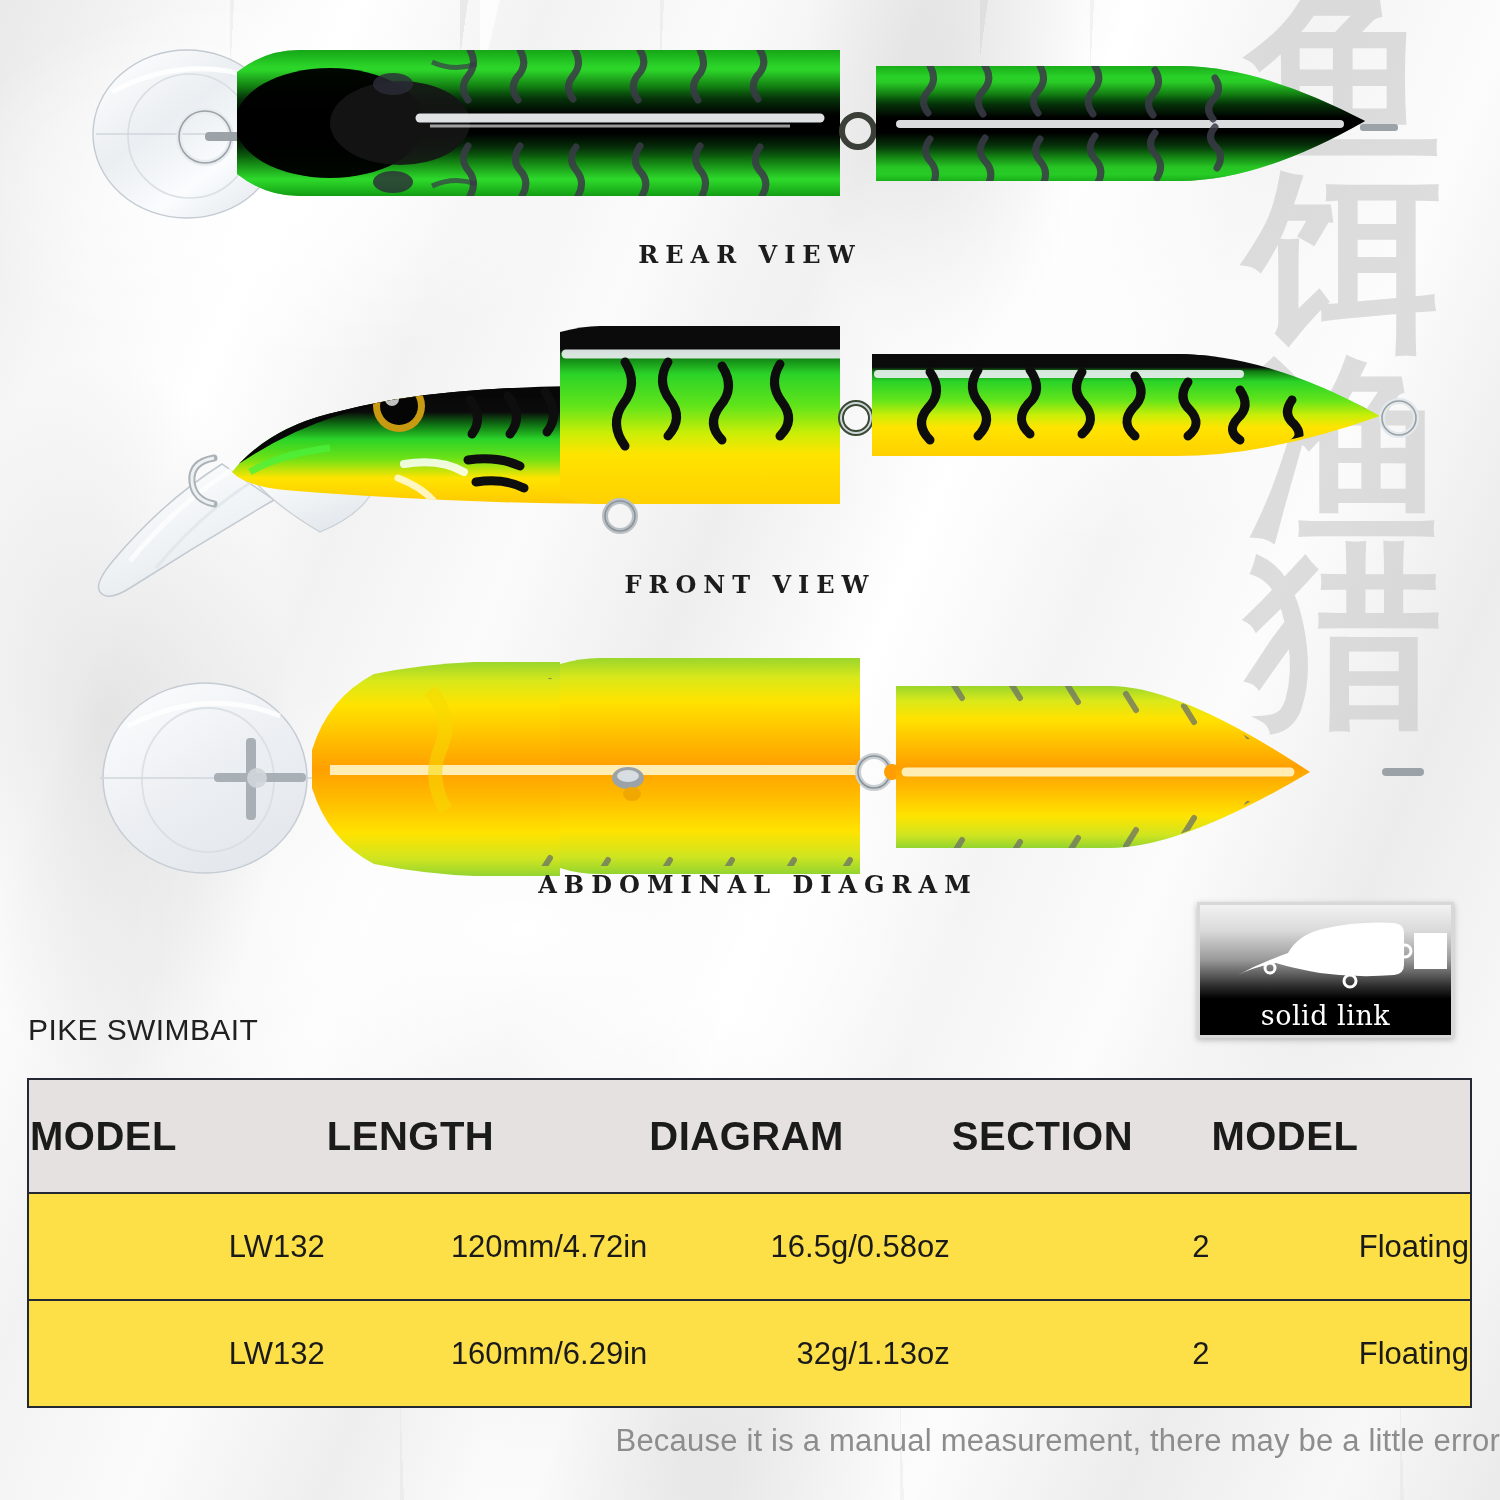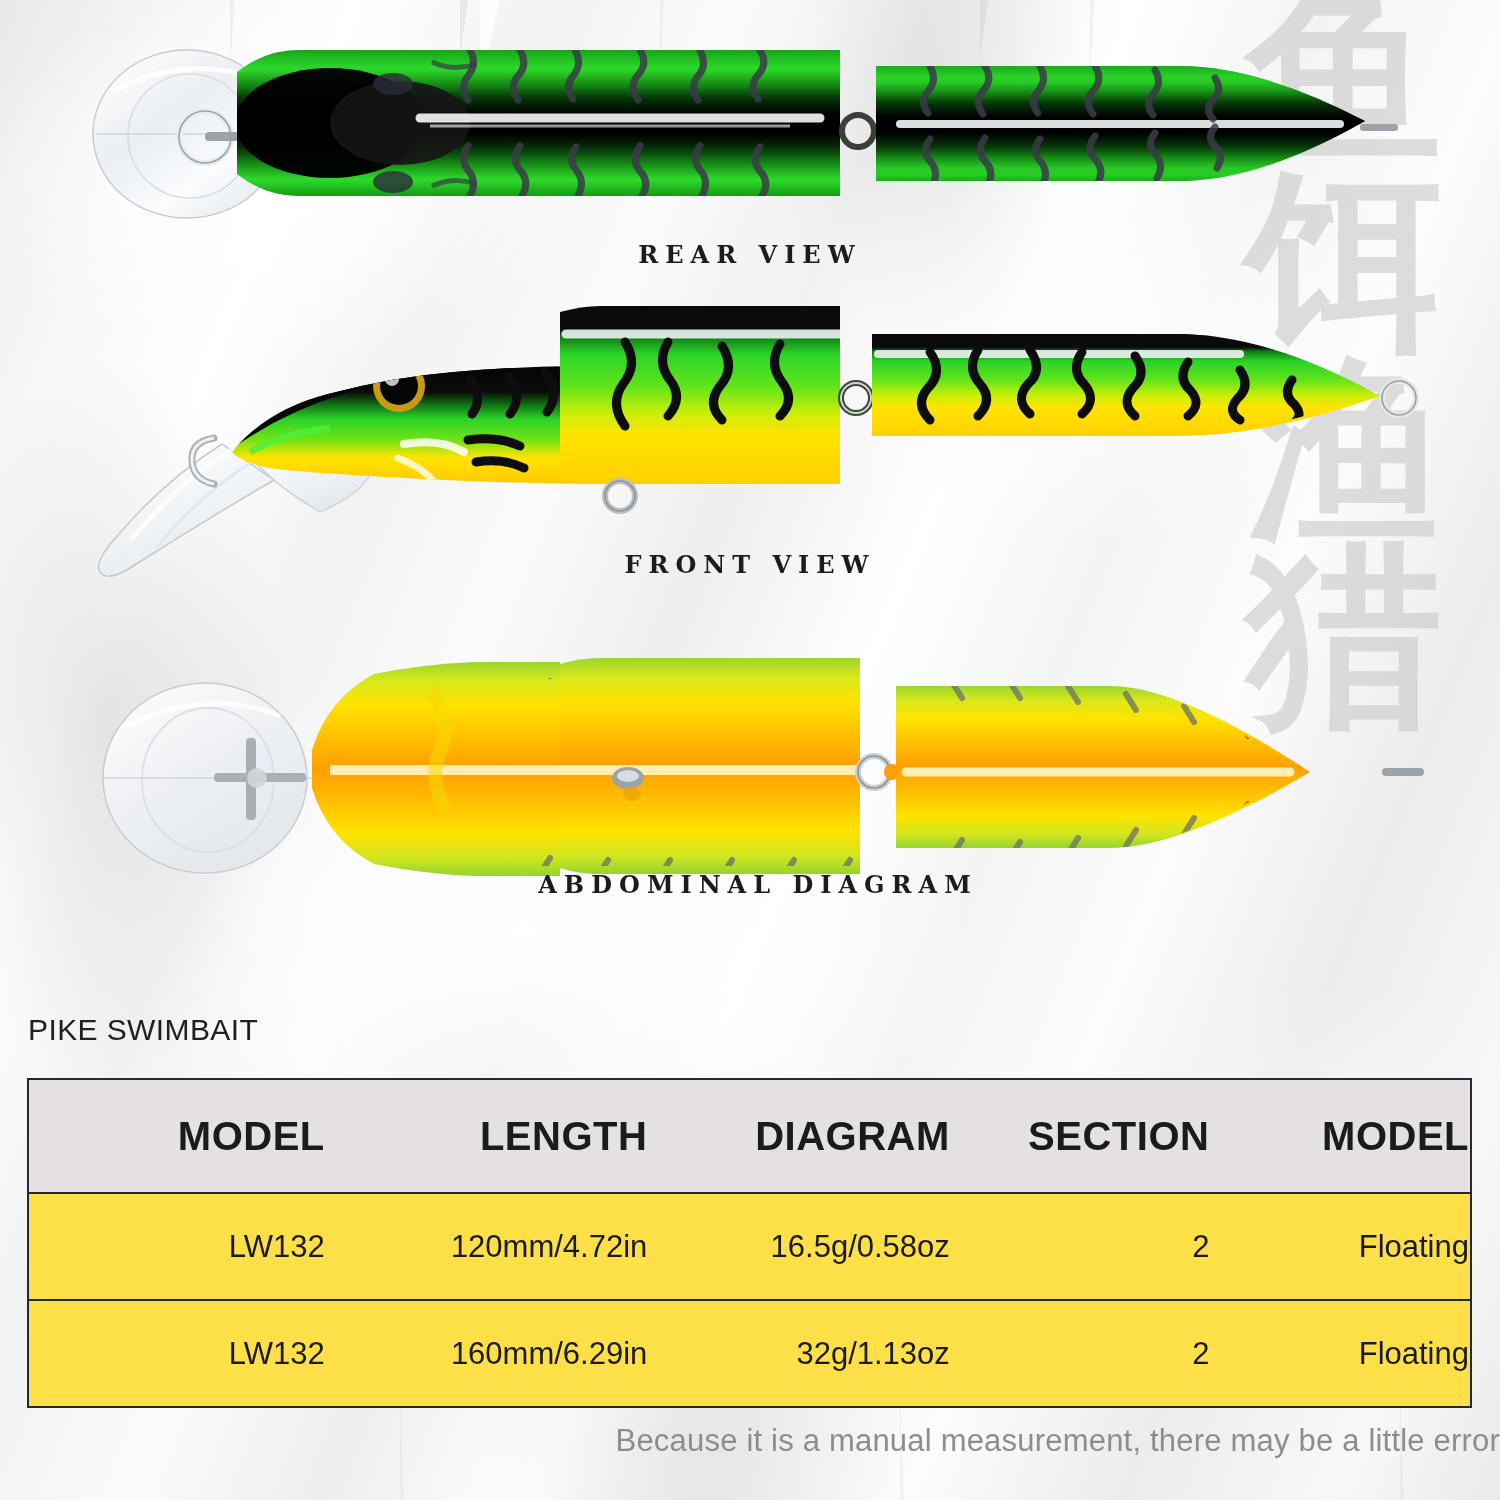--- a/index.html
+++ b/index.html
@@ -51,21 +51,21 @@
   .view-label.vl-sp{letter-spacing:7px;}
 
   
   .table-title{position:absolute;left:28px;top:1013px;
       font-size:30px;color:#202020;letter-spacing:.4px;}
   table.spec{position:absolute;left:27px;top:1078px;width:1445px;
       border-collapse:collapse;background:#fff;
       border:2px solid #232833;table-layout:fixed;}
   table.spec th{background:#e6e1e1;color:#1b1b1b;
       font-family:"Liberation Sans", sans-serif;font-weight:700;
-      font-size:40px;height:110px;text-align:right;letter-spacing:.5px;
+      font-size:40px;height:110px;text-align:left;letter-spacing:.5px;
       border-bottom:2px solid #232833;}
   table.spec td{background:#fde047;color:#1a1a1a;
       font-size:31px;height:103px;text-align:right;
       border-bottom:2px solid #232833;}
   table.spec tr:last-child td{border-bottom:none;}
 
   .disclaimer{position:absolute;left:0;right:0;top:1423px;text-align:right;
       font-size:31px;color:#8d8d8d;letter-spacing:.2px;}
 
   
@@ -193,21 +193,21 @@
           <path d="M1157 178 q8 -13 -2 -24 q-9 -10 0 -21"></path>
           <path d="M1217 168 q8 -12 -2 -22 q-9 -9 0 -19"></path>
         </g>
       </g>
 
       <rect x="1360" y="124" width="38" height="7" rx="3" fill="#9ba3a9"></rect>
     </svg>
     <div class="view-label vl-sp" style="top:240px;">REAR  VIEW</div>
   </div>
 
-  <div class="view" style="left:0;top:292px;width:1500px;height:320px;">
+  <div class="view" style="left:0;top:312px;width:1500px;height:320px;">
     <svg width="1500" height="320" viewBox="0 0 1500 320">
       <defs>
         <linearGradient id="fvFlank" x1="0" y1="0" x2="0" y2="1">
           <stop offset="0%" stop-color="#0b0b0b"></stop>
           <stop offset="13%" stop-color="#0b0b0b"></stop>
           <stop offset="17%" stop-color="#0f7a12"></stop>
           <stop offset="27%" stop-color="#2bd328"></stop>
           <stop offset="45%" stop-color="#61e41a"></stop>
           <stop offset="60%" stop-color="#c9ee07"></stop>
           <stop offset="72%" stop-color="#ffe400"></stop>
@@ -392,20 +392,31 @@
             <path d="M1184 204 l10 -16"></path>
             <path d="M1238 190 l10 -16"></path>
         </g>
       </g>
 
       <rect x="1382" y="138" width="42" height="8" rx="4" fill="#9ba3a9"></rect>
     </svg>
     <div class="view-label vl-sp" style="top:240px;margin-left:8px;">ABDOMINAL  DIAGRAM</div>
   </div>
 
+  <div class="badge">
+    <svg width="245" height="95" viewBox="0 0 245 95" style="position:absolute;left:2px;top:6px;">
+      <path d="M36 64 q22 -12 50 -22 q10 -18 34 -24 q36 -8 72 -6 q10 1 10 10 v32 q0 9 -10 10 q-38 3 -74 -2 q-28 -5 -44 -10 q-22 4 -38 12 z" fill="#ffffff"></path>
+      <circle cx="203" cy="40" r="6" fill="none" stroke="#ffffff" stroke-width="3"></circle>
+      <path d="M214 26 q26 -4 50 2 q-26 28 -50 30 z" fill="#ffffff"></path>
+      <path d="M212 22 H246 V58 H212 Z" fill="#ffffff"></path>
+      <circle cx="148" cy="70" r="6" fill="none" stroke="#ffffff" stroke-width="3"></circle>
+      <circle cx="68" cy="57" r="5" fill="none" stroke="#ffffff" stroke-width="3"></circle>
+    </svg>
+    <div class="badge-caption">solid link</div>
+  </div>
 
   <div class="table-title">PIKE SWIMBAIT</div>
 
   <table class="spec">
     <thead>
       <tr>
         <th style="width:20.6%">MODEL</th>
         <th style="width:22.4%">LENGTH</th>
         <th style="width:21.0%">DIAGRAM</th>
         <th style="width:18.0%">SECTION</th>

